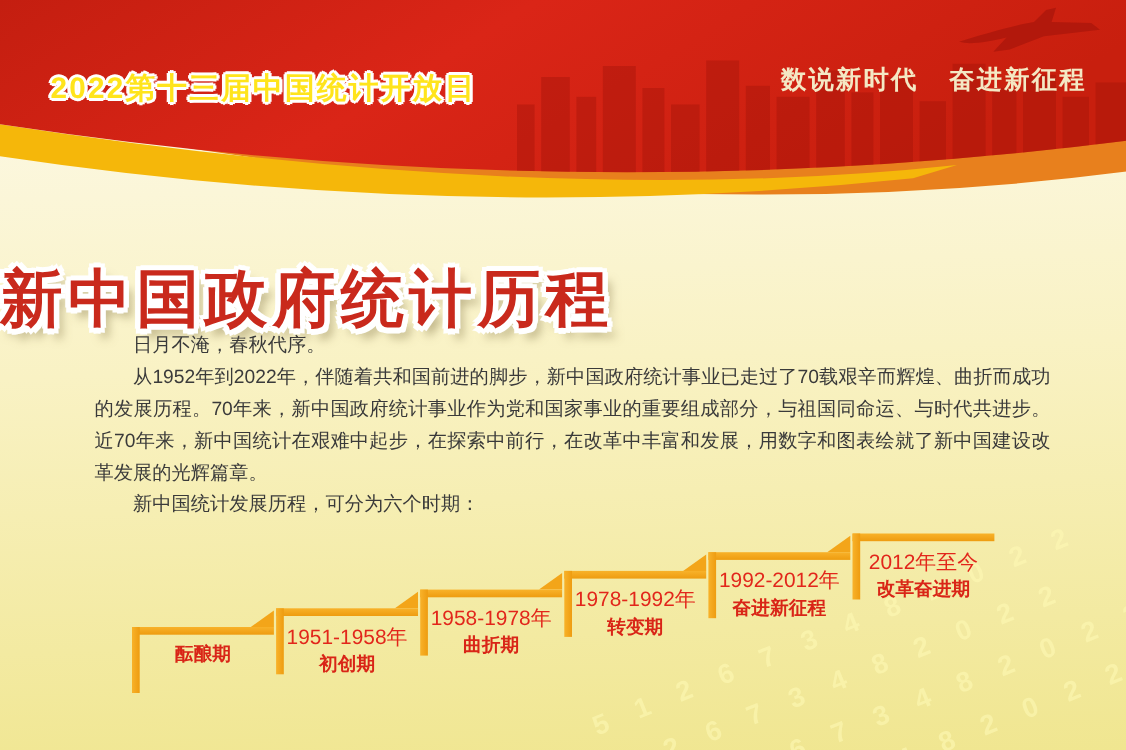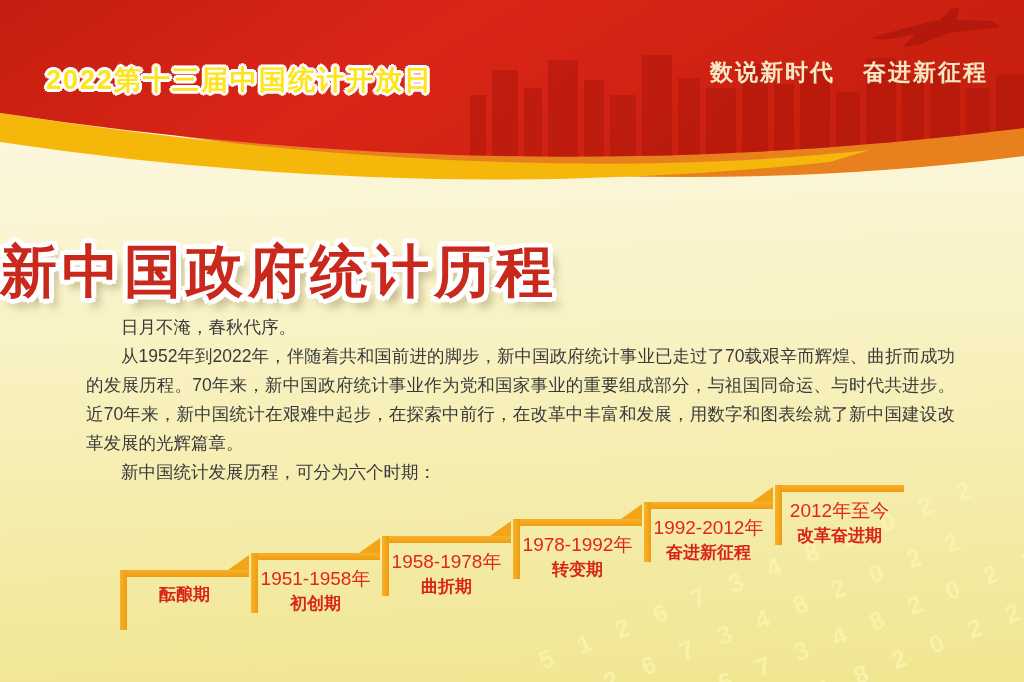--- a/index.html
+++ b/index.html
@@ -27,21 +27,21 @@
     text-align:left;font-size:57px;font-weight:900;letter-spacing:5px;color:#c9291c;
     text-shadow:-4px -4px 0 #fff,4px -4px 0 #fff,-4px 4px 0 #fff,4px 4px 0 #fff,
                 -5px 0 0 #fff,5px 0 0 #fff,0 -5px 0 #fff,0 5px 0 #fff,
                 7px 9px 9px rgba(130,115,70,.55);
     white-space:nowrap;
     margin-top:33px;
   }
   
   .body-text{
     position:absolute;left:86px;top:299px;width:869px;z-index:2;
-    font-size:17.5px;line-height:29px;color:#3a3a3a;text-align:justify;margin-top:14px;
+    font-size:17.5px;line-height:29px;color:#3a3a3a;text-align:justify;
   }
   .body-text p{margin:0;text-indent:2em;}
   
   .stairs{position:absolute;left:0;top:0;width:1024px;height:682px;z-index:2;}
   .step{position:absolute;width:129px;}
   .step .bar-top{position:absolute;left:0;top:0;width:129px;height:7px;
     background:linear-gradient(180deg,#f8b22a,#ee9c10);}
   .step .bar-left{position:absolute;left:0;top:0;width:7px;height:60px;
     background:linear-gradient(90deg,#f8b22a,#ee9c10);}
   .step .tri{position:absolute;right:0;top:-15px;width:0;height:0;

